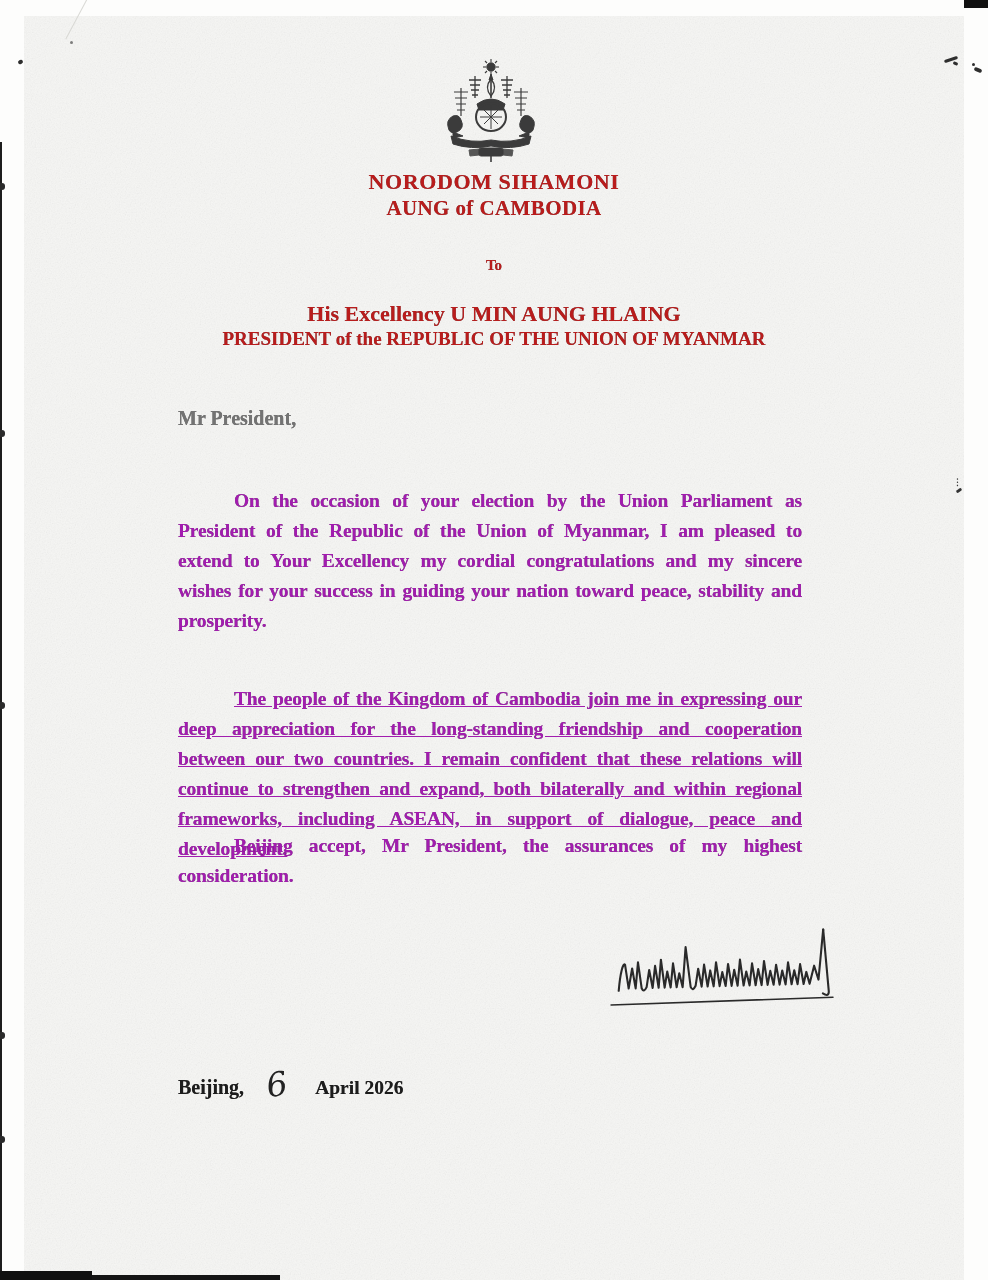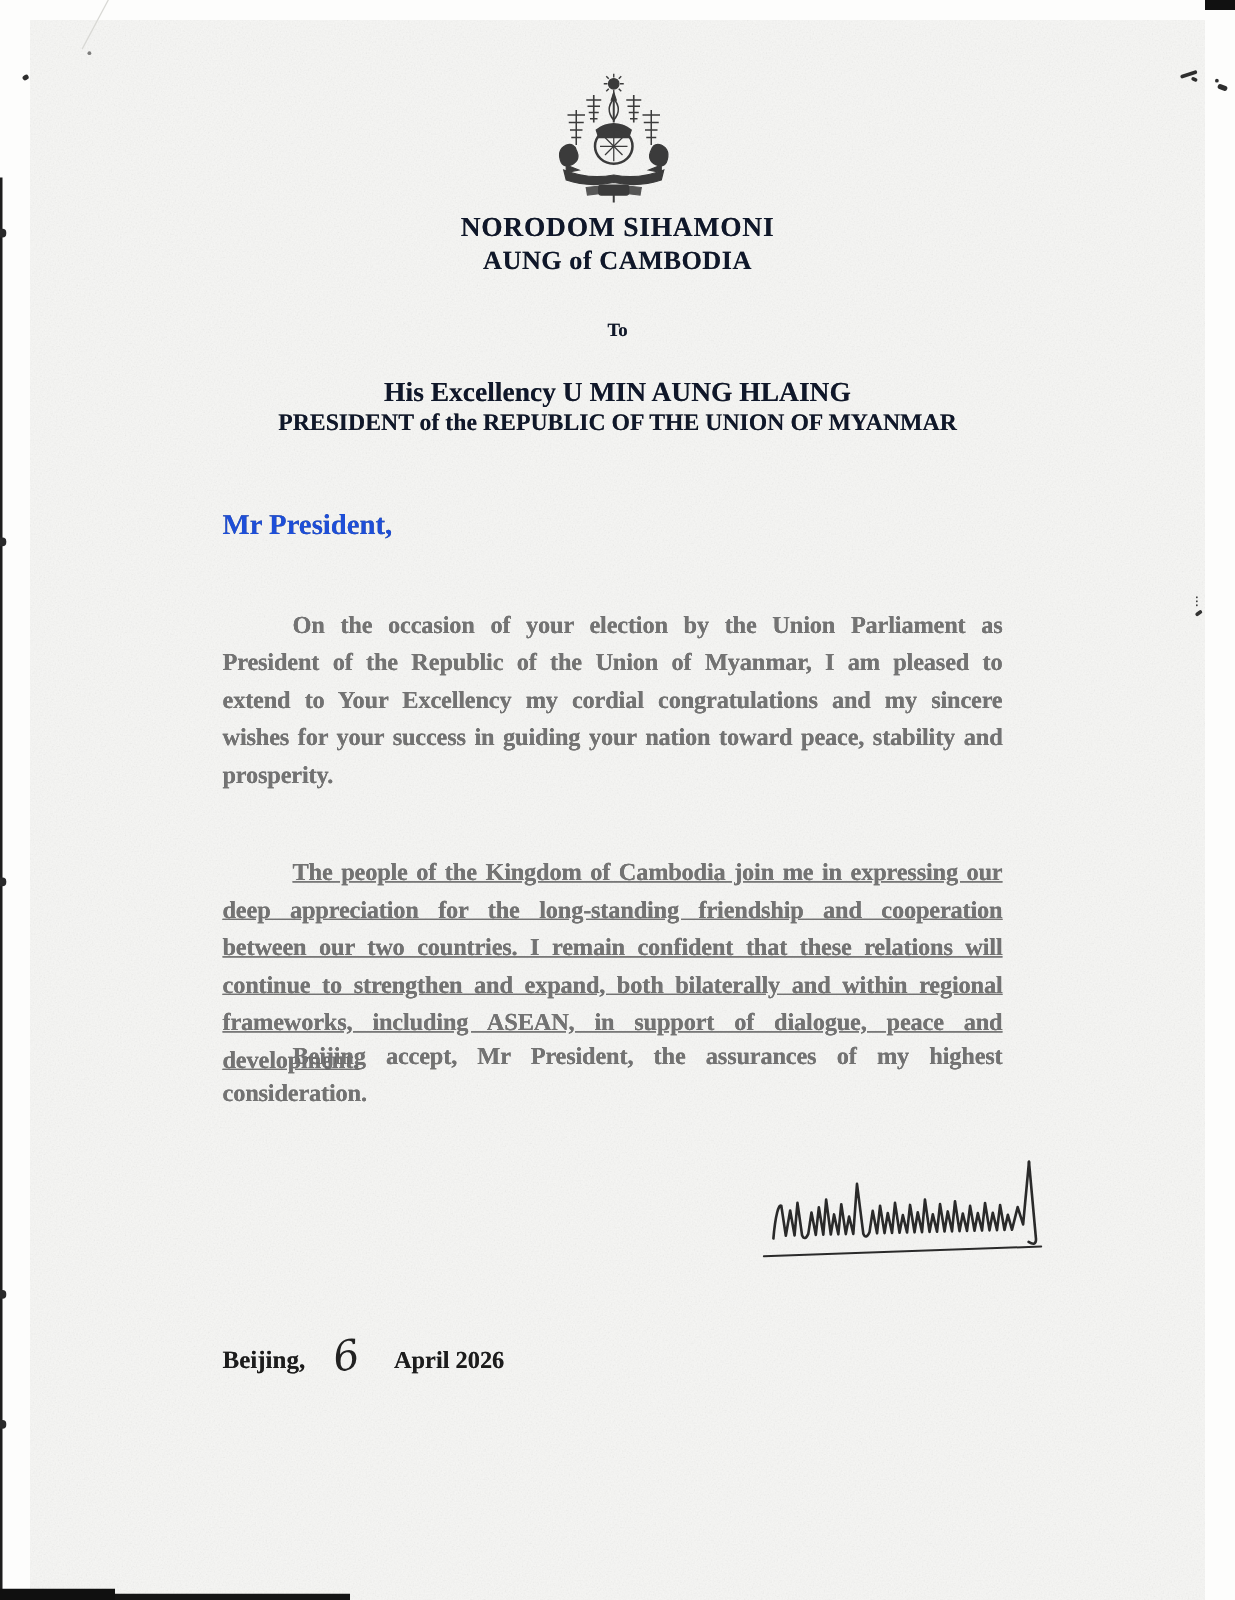--- a/index.html
+++ b/index.html
@@ -18,32 +18,32 @@
   .edge-left{position:absolute;left:0;top:142px;width:2px;height:1138px;background:#1d1d1d;}
   .edge-tick{position:absolute;left:0;width:5px;height:7px;background:#2a2a2a;border-radius:0 3px 3px 0;}
   .bar-topright{position:absolute;right:0;top:0;width:24px;height:8px;background:#111;}
   .bar-bottomleft{position:absolute;left:0;bottom:0;width:280px;height:5px;background:#141414;}
   .bar-bottomleft2{position:absolute;left:0;bottom:0;width:92px;height:9px;background:#101010;}
   .speck{position:absolute;background:#2e2e2e;border-radius:2px;}
   .scratch{position:absolute;width:1px;height:46px;background:#d8d8d4;transform:rotate(28deg);}
 
   
   .crest{position:absolute;left:439px;top:58px;width:104px;height:108px;}
-  .lh-name{position:absolute;left:0;width:988px;text-align:center;font-weight:bold;color:#0f172a;}
+  .lh-name{position:absolute;left:0;width:988px;text-align:center;font-weight:bold;color:#b91c1c;}
   .name1{top:169px;font-size:22px;letter-spacing:.6px;}
   .name2{top:196px;font-size:21px;letter-spacing:.4px;}
   .to-label{top:257px;font-size:15px;}
   .recip1{top:301px;font-size:22px;}
   .recip2{top:328px;font-size:19px;}
 
   
-  .salutation{position:absolute;left:178px;top:407px;font-size:23px;font-weight:bold;color:#1d4ed8;}
+  .salutation{position:absolute;left:178px;top:407px;font-size:20px;font-weight:bold;color:#737373;}
   .para{
     position:absolute;left:178px;width:624px;
-    font-size:19.5px;line-height:30px;font-weight:bold;color:#737373;
+    font-size:19.5px;line-height:30px;font-weight:bold;color:#a21caf;
     text-align:justify;text-indent:56px;letter-spacing:-.15px;word-spacing:1.5px;
     margin:0;
   }
   .p1{top:486px;}
   .p2{top:684px;text-decoration:underline;}
   .p3{top:831px;}
 
   .signature{position:absolute;left:602px;top:916px;width:248px;height:92px;transform:rotate(-1.5deg);}
 
   .dateline{position:absolute;left:178px;top:1063px;color:#1c1c1c;}

